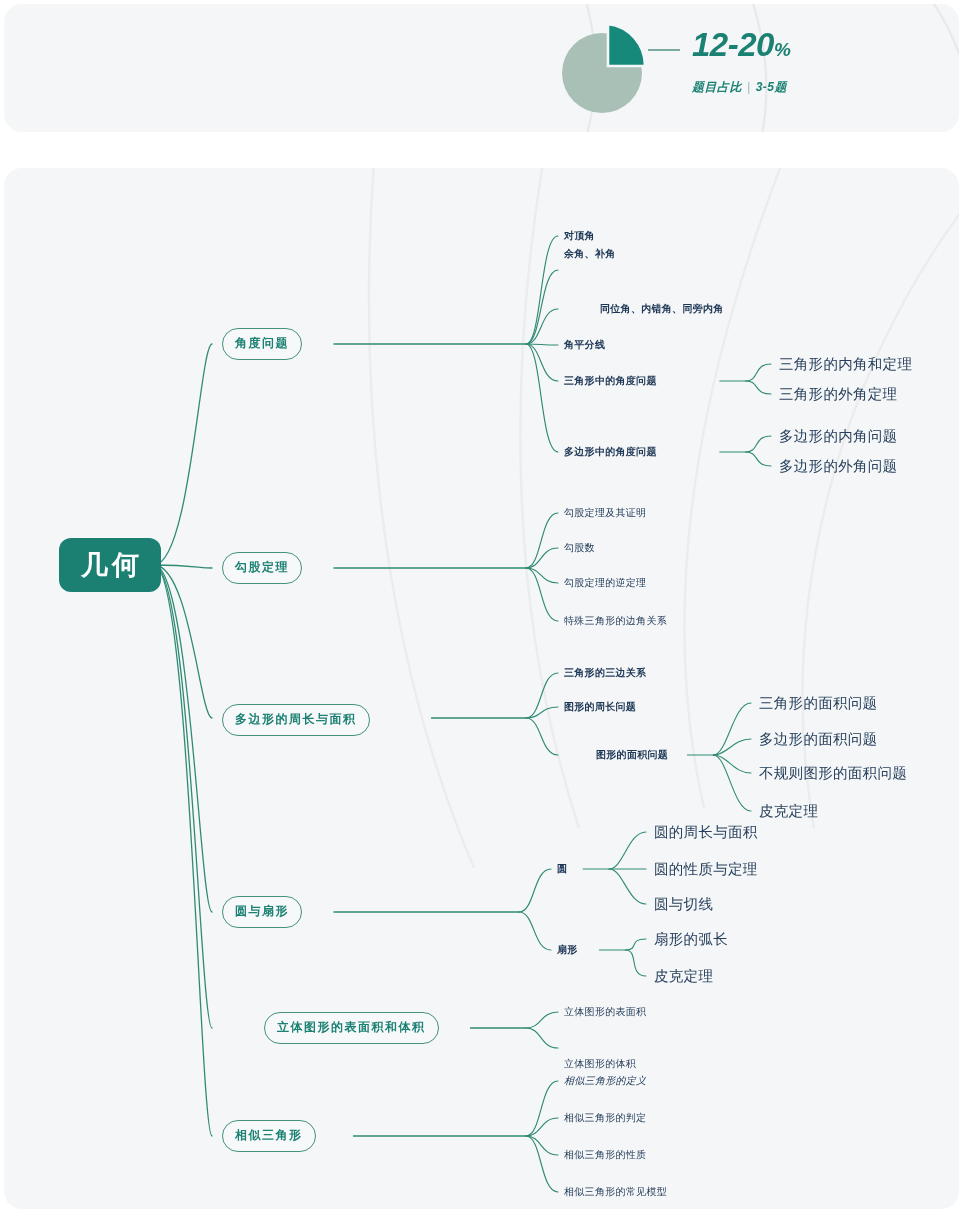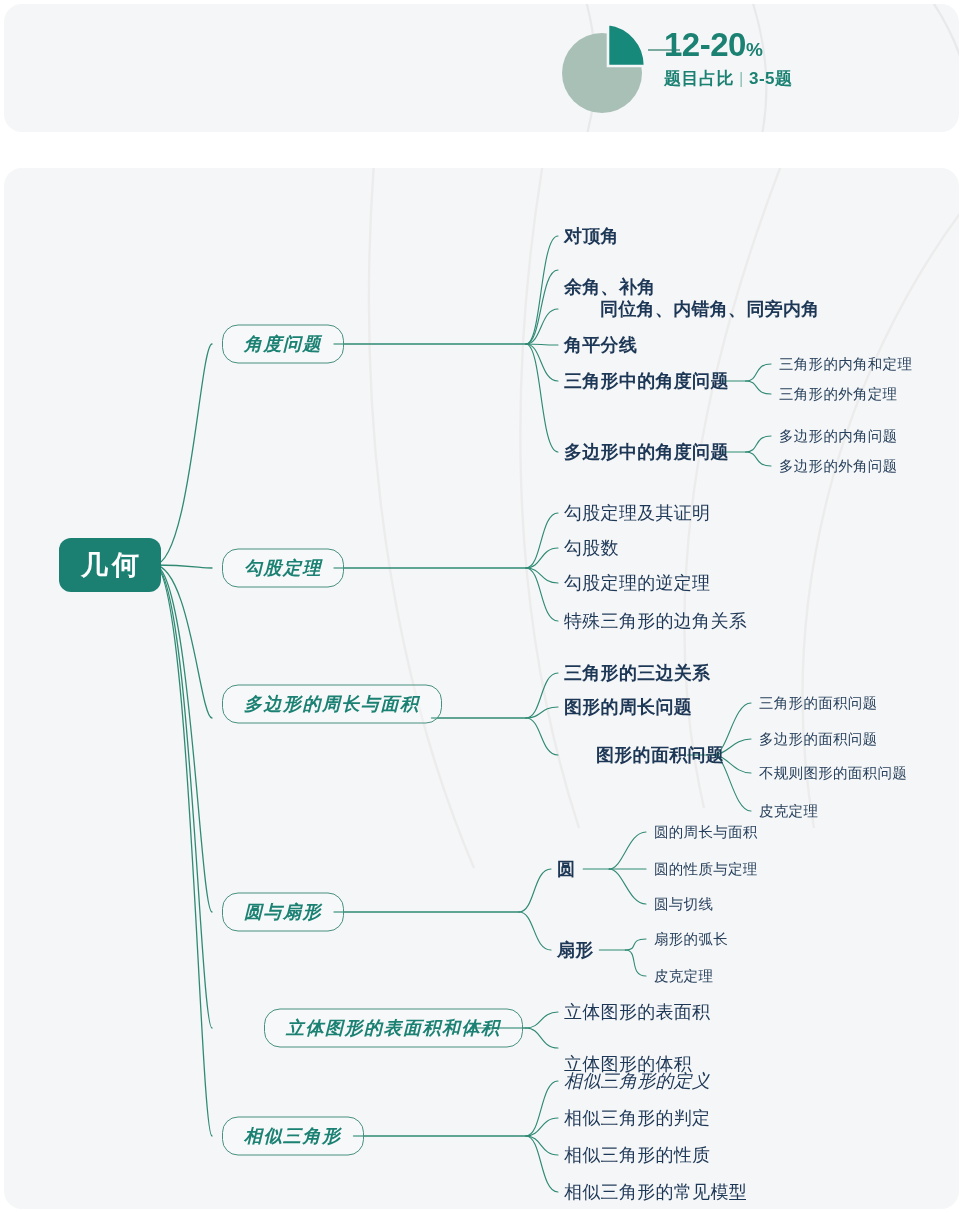--- a/index.html
+++ b/index.html
@@ -55,35 +55,36 @@
     width: 360px;
     height: 96px;
   }
   .pie-holder {
     position: absolute;
     left: 0; top: 0;
     width: 100px; height: 100px;
   }
   .stat-text {
     position: absolute;
-    left: 108px;
+    left: 136px;
     top: 8px;
+    font-style: italic;
   }
   .stat-pct {
     font-size: 33px;
     font-weight: bold;
     color: #1b8173;
     line-height: 1.05;
     letter-spacing: -0.5px;
     white-space: nowrap;
   }
   .stat-pct .sym { font-size: 19px; }
   .stat-sub {
-    margin-top: 4px;
-    font-size: 17px;
+    margin-top: 16px;
+    font-size: 12px;
     font-weight: bold;
     color: #1b8173;
     white-space: nowrap;
     letter-spacing: 0.5px;
   }
   .stat-sub .divider {
     color: #8fc0b6;
     font-weight: normal;
     margin: 0 5px;
   }
@@ -115,35 +116,34 @@
     border-radius: 12px;
     padding: 9px 18px;
     letter-spacing: 4px;
     text-indent: 4px;
   }
 
   .branch-node {
     border: 1.4px solid #46907f;
     border-radius: 16px;
     color: #1b8173;
-    font-size: 18px;
-    font-weight: bold;
-    padding: 6px 21px 7px;
+    font-size: 12px;
+    font-weight: bold;
+    padding: 6px 12px 7px;
     background: rgba(255,255,255,0.25);
     letter-spacing: 1.5px;
-    font-style: italic;
   }
 
   .leaf {
     color: #1d3756;
     font-size: 15px;
     letter-spacing: 0.3px;
   }
   .leaf.b { font-weight: bold; }
-  .leaf.l2 { font-size: 18px; }
+  .leaf.l2 { font-size: 10px; }
   .leaf.l3 { color: #27405d; font-size: 14.5px; }
 </style>
 </head>
 <body>
 
 <div class="card" id="header-card">
   <svg class="deco-svg" viewBox="0 0 955 128" preserveAspectRatio="none">
     <g fill="none" stroke="#e7e9ea" stroke-width="2.2">
       <path d="M560 -60 C 600 20, 596 90, 580 140"></path>
       <path d="M720 -70 C 762 10, 770 80, 756 140"></path>
@@ -231,35 +231,35 @@
         <path d="M 349.5 968 L 522 968" fill="none" stroke="#2f8a74" stroke-width="1.3" stroke-linecap="round"></path>
         <path d="M 522 968 C 538 968, 536 913, 554 913" fill="none" stroke="#2f8a74" stroke-width="1.15" stroke-linecap="round"></path>
         <path d="M 522 968 C 538 968, 536 950, 554 950" fill="none" stroke="#2f8a74" stroke-width="1.15" stroke-linecap="round"></path>
         <path d="M 522 968 C 538 968, 536 987, 554 987" fill="none" stroke="#2f8a74" stroke-width="1.15" stroke-linecap="round"></path>
         <path d="M 522 968 C 538 968, 536 1024, 554 1024" fill="none" stroke="#2f8a74" stroke-width="1.15" stroke-linecap="round"></path>
       </svg>
     <div id="nodes">
         <div class="node root-node" style="left: 55px; top: 397px;">几何</div>
         <div class="node branch-node" style="left: 218px; top: 176px;">角度问题</div>
         <div class="node leaf l2 b" style="left: 560px; top: 68px;">对顶角</div>
-        <div class="node leaf l2 b" style="left: 560px; top: 119px;">余角、补角</div>
+        <div class="node leaf l2 b" style="left: 560px; top: 86px;">余角、补角</div>
         <div class="node leaf l2 b" style="left: 560px; top: 141px; margin-left: 36px;">同位角、内错角、同旁内角</div>
         <div class="node leaf l2 b" style="left: 560px; top: 177px;">角平分线</div>
         <div class="node leaf l2 b" style="left: 560px; top: 213px;">三角形中的角度问题</div>
         <div class="node leaf l3" style="left: 775px; top: 196px;">三角形的内角和定理</div>
         <div class="node leaf l3" style="left: 775px; top: 226px;">三角形的外角定理</div>
         <div class="node leaf l2 b" style="left: 560px; top: 284px;">多边形中的角度问题</div>
         <div class="node leaf l3" style="left: 775px; top: 268px;">多边形的内角问题</div>
         <div class="node leaf l3" style="left: 775px; top: 298px;">多边形的外角问题</div>
         <div class="node branch-node" style="left: 218px; top: 400px;">勾股定理</div>
         <div class="node leaf l2" style="left: 560px; top: 345px;">勾股定理及其证明</div>
         <div class="node leaf l2" style="left: 560px; top: 380px;">勾股数</div>
         <div class="node leaf l2" style="left: 560px; top: 415px;">勾股定理的逆定理</div>
         <div class="node leaf l2" style="left: 560px; top: 453px;">特殊三角形的边角关系</div>
-        <div class="node branch-node" style="left: 218px; top: 536px;">多边形的周长与面积</div>
+        <div class="node branch-node" style="left: 218px; top: 552px;">多边形的周长与面积</div>
         <div class="node leaf l2 b" style="left: 560px; top: 505px;">三角形的三边关系</div>
         <div class="node leaf l2 b" style="left: 560px; top: 539px;">图形的周长问题</div>
         <div class="node leaf l2 b" style="left: 560px; top: 587px; padding-left: 32px;">图形的面积问题</div>
         <div class="node leaf l3" style="left: 755px; top: 535px;">三角形的面积问题</div>
         <div class="node leaf l3" style="left: 755px; top: 571px; text-align: center;">多边形的面积问题</div>
         <div class="node leaf l3" style="left: 755px; top: 605px;">不规则图形的面积问题</div>
         <div class="node leaf l3" style="left: 755px; top: 643px;">皮克定理</div>
         <div class="node branch-node" style="left: 218px; top: 744px;">圆与扇形</div>
         <div class="node leaf l2 b" style="left: 553px; top: 701px;">圆</div>
         <div class="node leaf l3" style="left: 650px; top: 664px;">圆的周长与面积</div>

